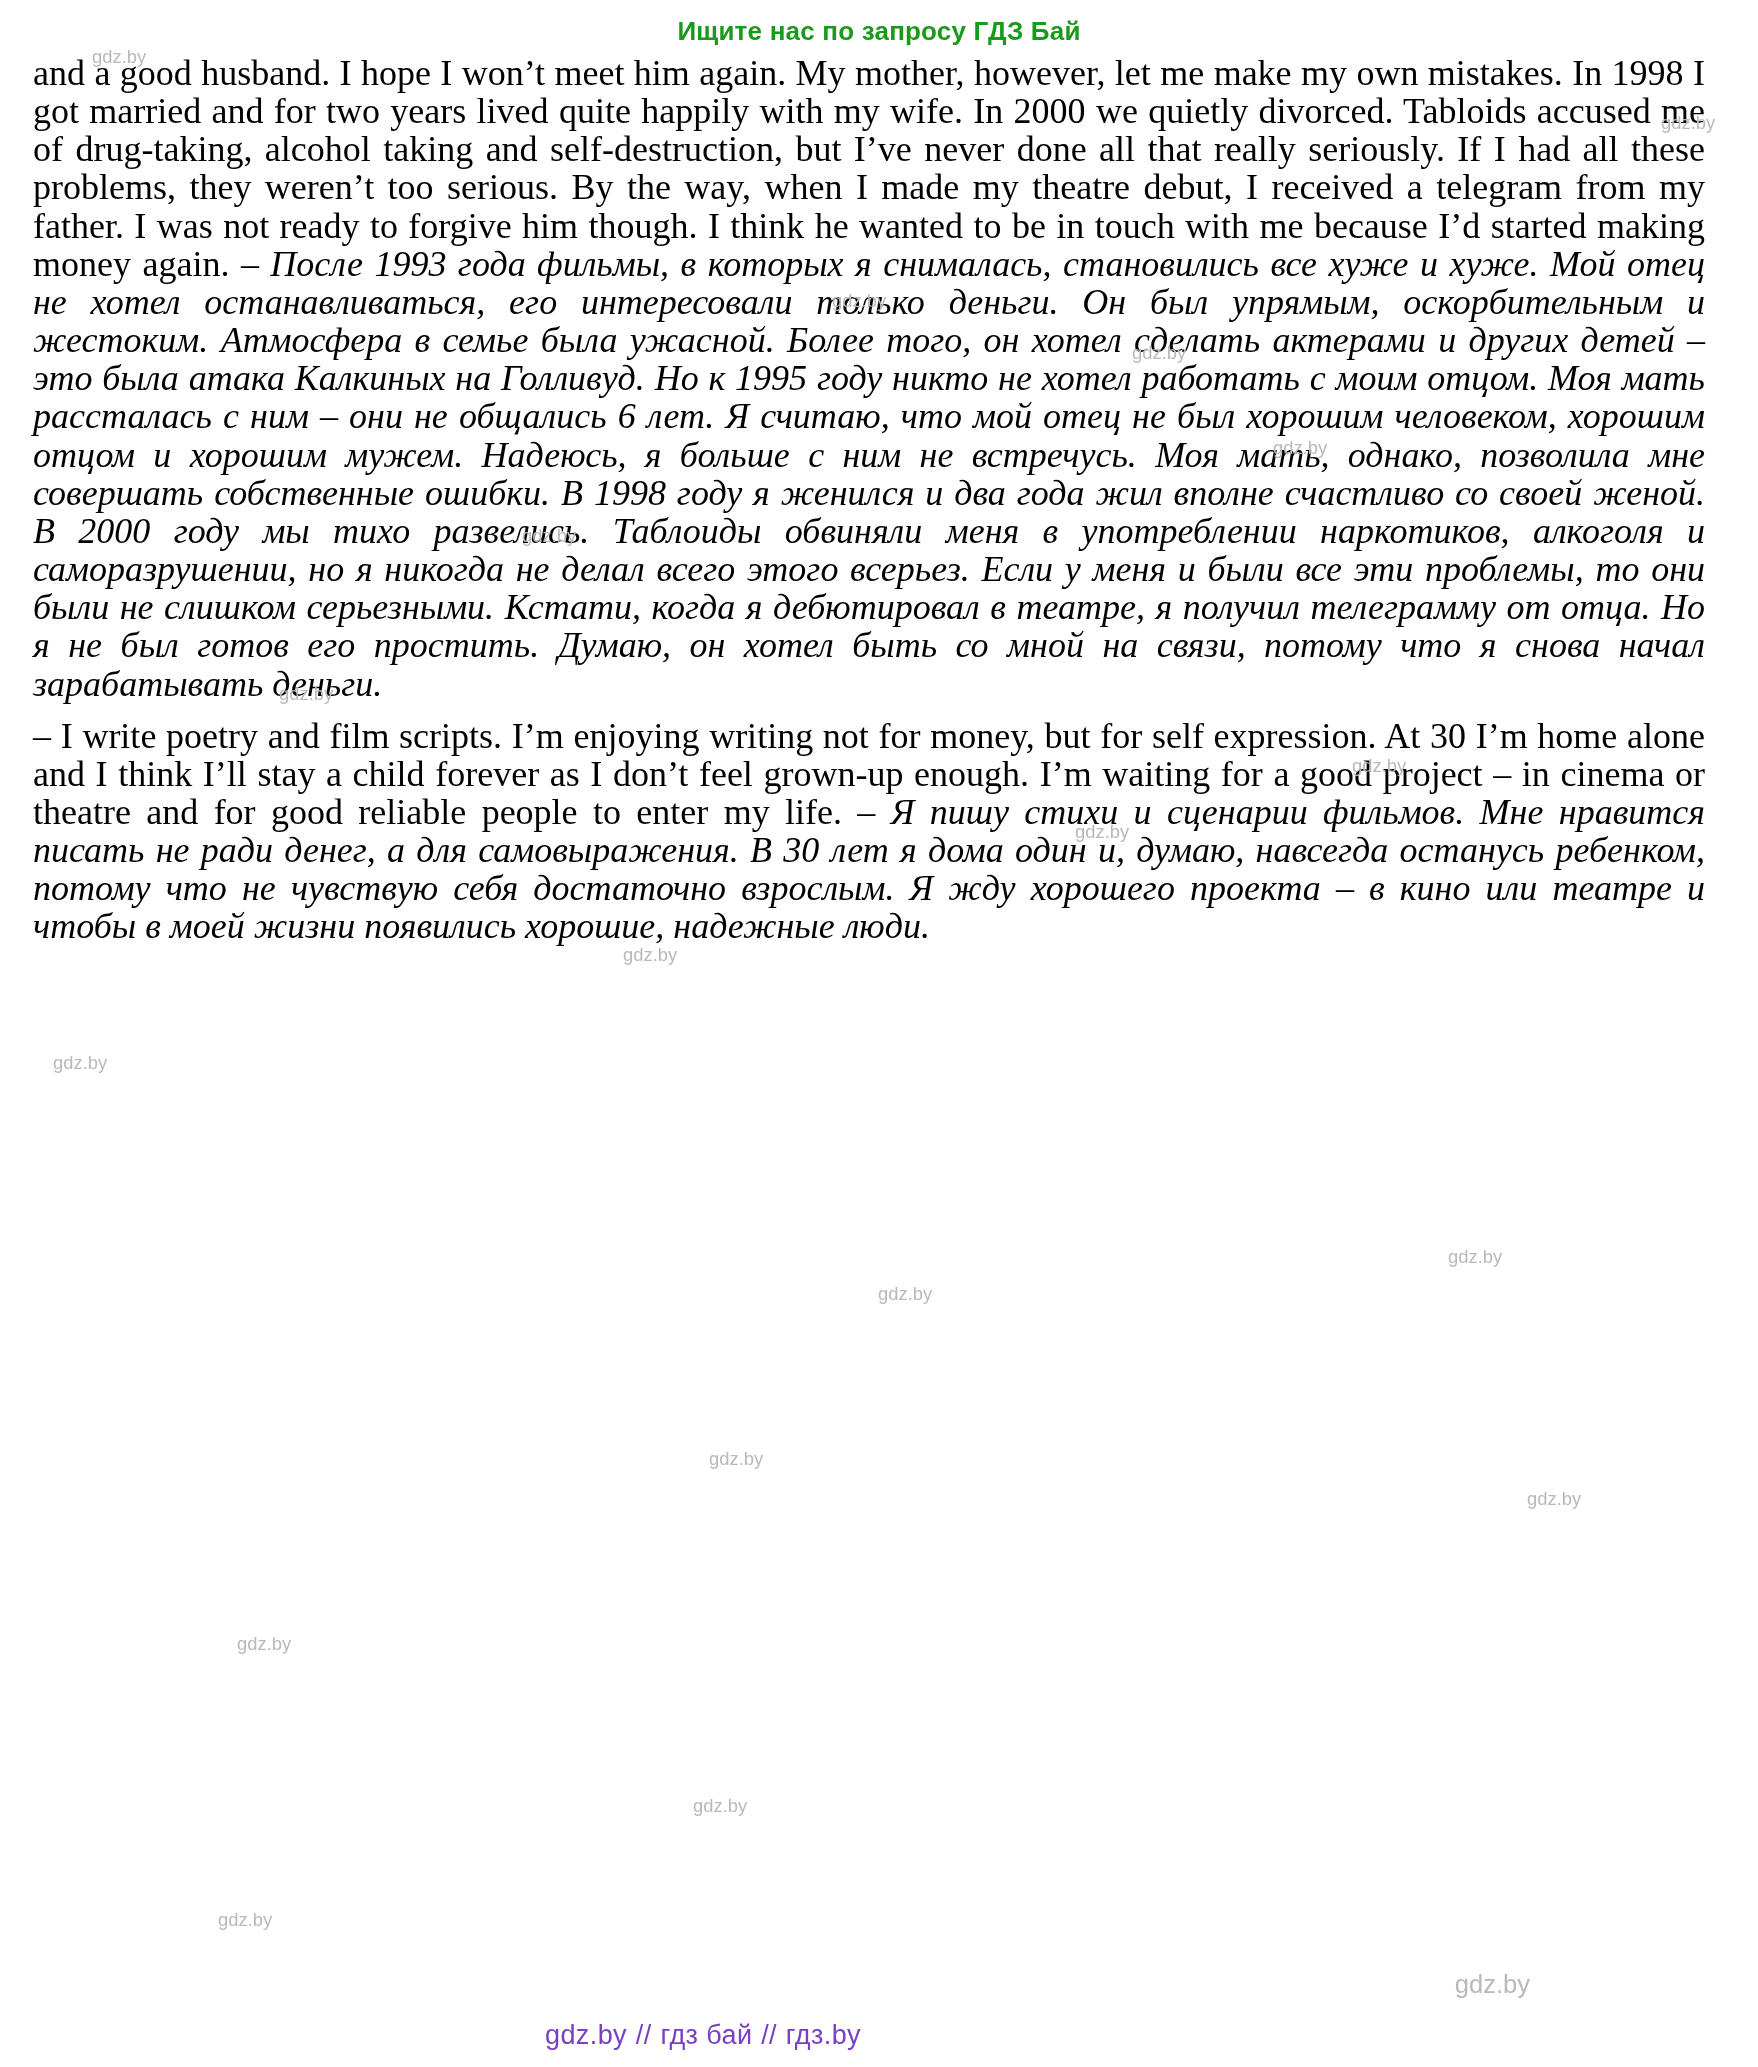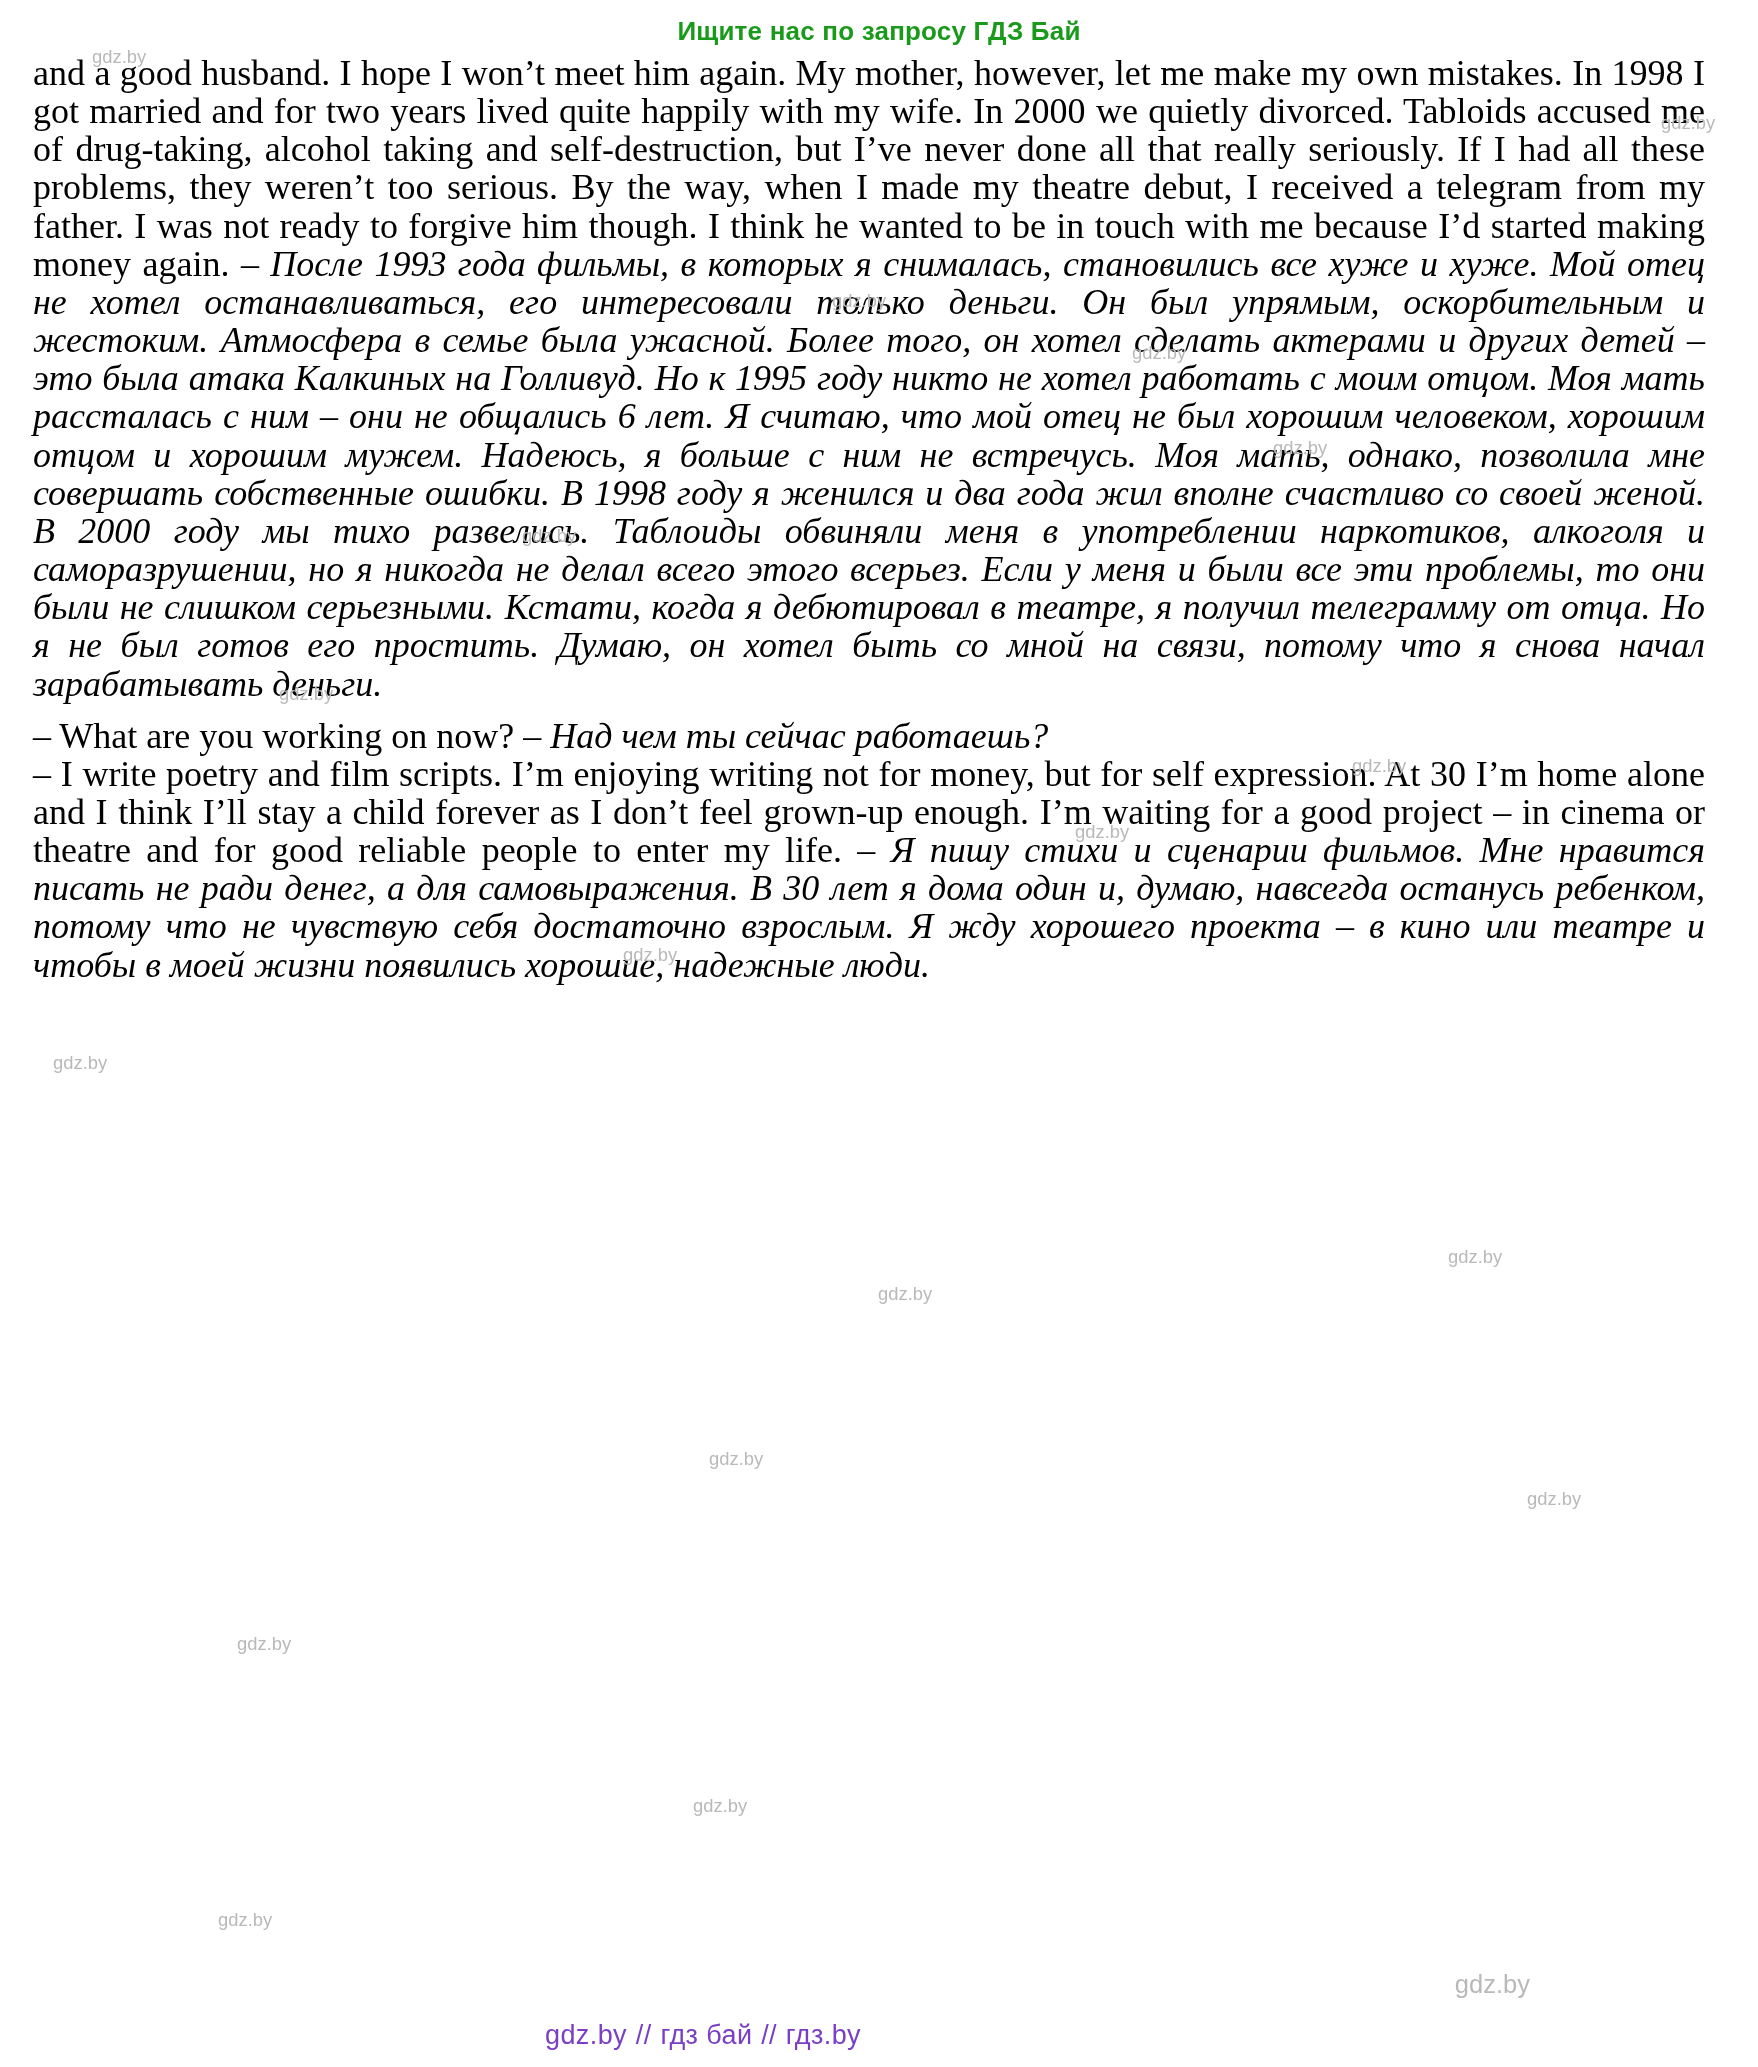--- a/index.html
+++ b/index.html
@@ -103,21 +103,20 @@
 <div class="page">
 
   <div class="top-banner">Ищите нас по запросу ГДЗ Бай</div>
 
   <div class="content">
 
     <p class="para"><span class="block-en">and a good husband. I hope I won’t meet him again. My mother, however, let me make my own mistakes. In 1998 I got married and for two years lived quite happily with my wife. In 2000 we quietly divorced. Tabloids accused me of drug-taking, alcohol taking and self-destruction, but I’ve never done all that really seriously. If I had all these problems, they weren’t too serious. By the way, when I made my theatre debut, I received a telegram from my father. I was not ready to forgive him though. I think he wanted to be in touch with me because I’d started making money again. </span><span class="block-ru">– После 1993 года фильмы, в которых я снималась, становились все хуже и хуже. Мой отец не хотел останавливаться, его интересовали только деньги. Он был упрямым, оскорбительным и жестоким. Атмосфера в семье была ужасной. Более того, он хотел сделать актерами и других детей – это была атака Калкиных на Голливуд. Но к 1995 году никто не хотел работать с моим отцом. Моя мать рассталась с ним – они не общались 6 лет. Я считаю, что мой отец не был хорошим человеком, хорошим отцом и хорошим мужем. Надеюсь, я больше с ним не встречусь. Моя мать, однако, позволила мне совершать собственные ошибки. В 1998 году я женился и два года жил вполне счастливо со своей женой. В 2000 году мы тихо развелись. Таблоиды обвиняли меня в употреблении наркотиков, алкоголя и саморазрушении, но я никогда не делал всего этого всерьез. Если у меня и были все эти проблемы, то они были не слишком серьезными. Кстати, когда я дебютировал в театре, я получил телеграмму от отца. Но я не был готов его простить. Думаю, он хотел быть со мной на связи, потому что я снова начал зарабатывать деньги.</span></p>
 
     <div class="gap"></div>
 
-    <p class="qa-line"><span class="block-en">– What are you working on now? </span><span class="block-ru">– Над чем ты сейчас работаешь?</span></p>
 
     <p class="para"><span class="block-en">– I write poetry and film scripts. I’m enjoying writing not for money, but for self expression. At 30 I’m home alone and I think I’ll stay a child forever as I don’t feel grown-up enough. I’m waiting for a good project – in cinema or theatre and for good reliable people to enter my life. </span><span class="block-ru">– Я пишу стихи и сценарии фильмов. Мне нравится писать не ради денег, а для самовыражения. В 30 лет я дома один и, думаю, навсегда останусь ребенком, потому что не чувствую себя достаточно взрослым. Я жду хорошего проекта – в кино или театре и чтобы в моей жизни появились хорошие, надежные люди.</span></p>
 
   </div>
 
   <div class="wm" style="left:92px;  top:46px;">gdz.by</div>
   <div class="wm" style="left:1661px; top:112px;">gdz.by</div>
   <div class="wm" style="left:832px;  top:290px;">gdz.by</div>
   <div class="wm" style="left:1132px; top:342px;">gdz.by</div>
   <div class="wm" style="left:1273px; top:437px;">gdz.by</div>

